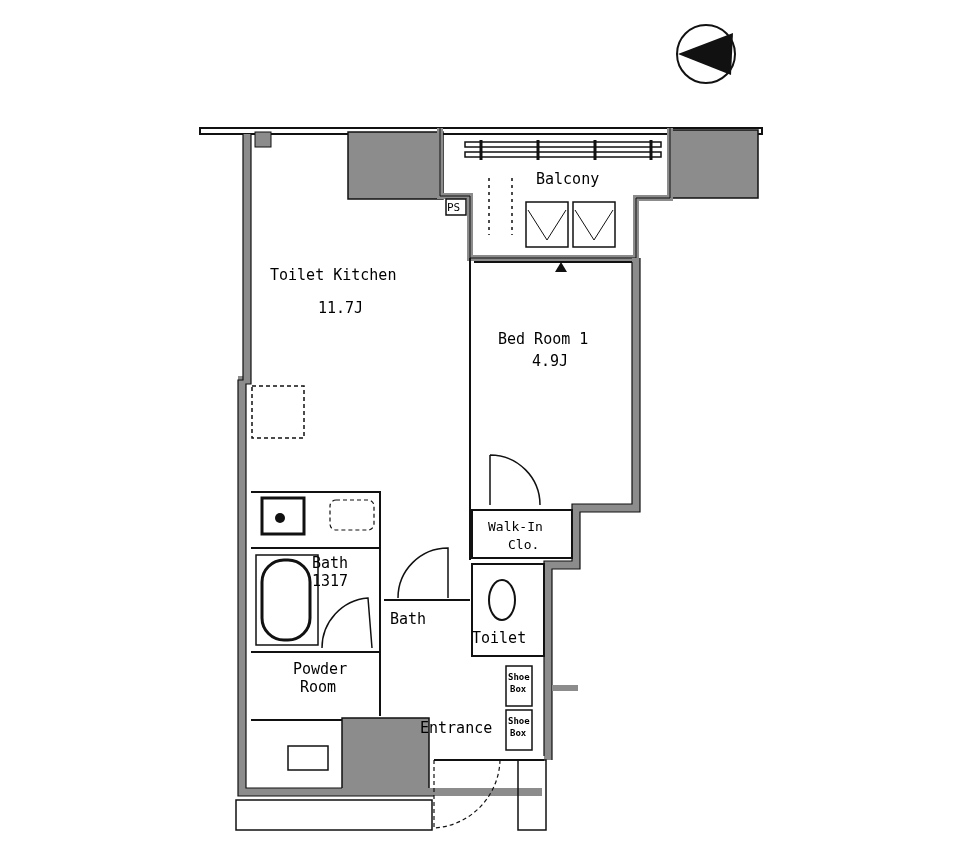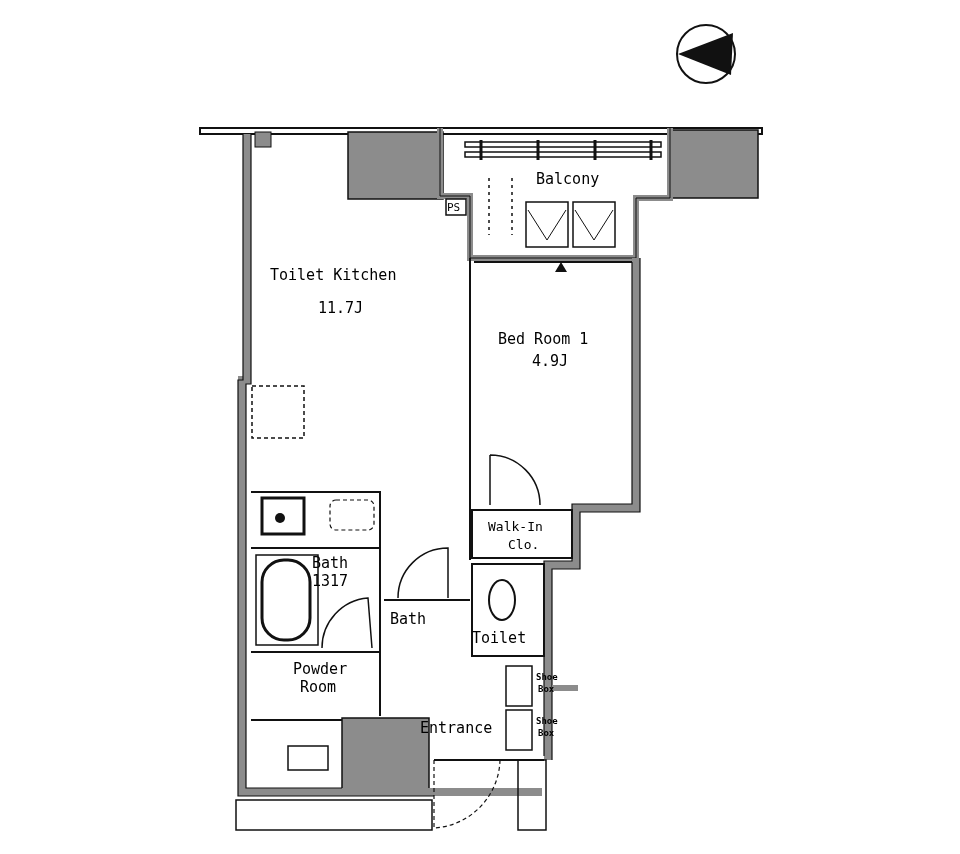--- a/index.html
+++ b/index.html
@@ -1,20 +1,20 @@
 <!DOCTYPE html>
 <html><head>
 <meta charset="utf-8">
 <style>
   html,body{margin:0;padding:0;background:#ffffff;}
   body{width:960px;height:854px;position:relative;overflow:hidden;font-family:"DejaVu Sans Mono","Liberation Mono",monospace;}
   svg{position:absolute;left:0;top:0;}
   .lbl{position:absolute;font-family:"DejaVu Sans Mono","Liberation Mono",monospace;color:#000000;font-size:15px;line-height:18px;text-align:center;white-space:nowrap;}
   .sm{font-size:13px;line-height:15px;}
-  .xs{font-size:9px;line-height:10px;font-weight:bold;padding-left:28px;}
+  .xs{font-size:9px;line-height:10px;font-weight:bold;}
 </style>
 </head>
 <body>
 
 <svg width="960" height="854" viewBox="0 0 960 854">
 
   <g>
     <circle cx="706" cy="54" r="29" fill="none" stroke="#111" stroke-width="2"></circle>
     <polygon points="678,54 733,33 731,75" fill="#111"></polygon>
   </g>

